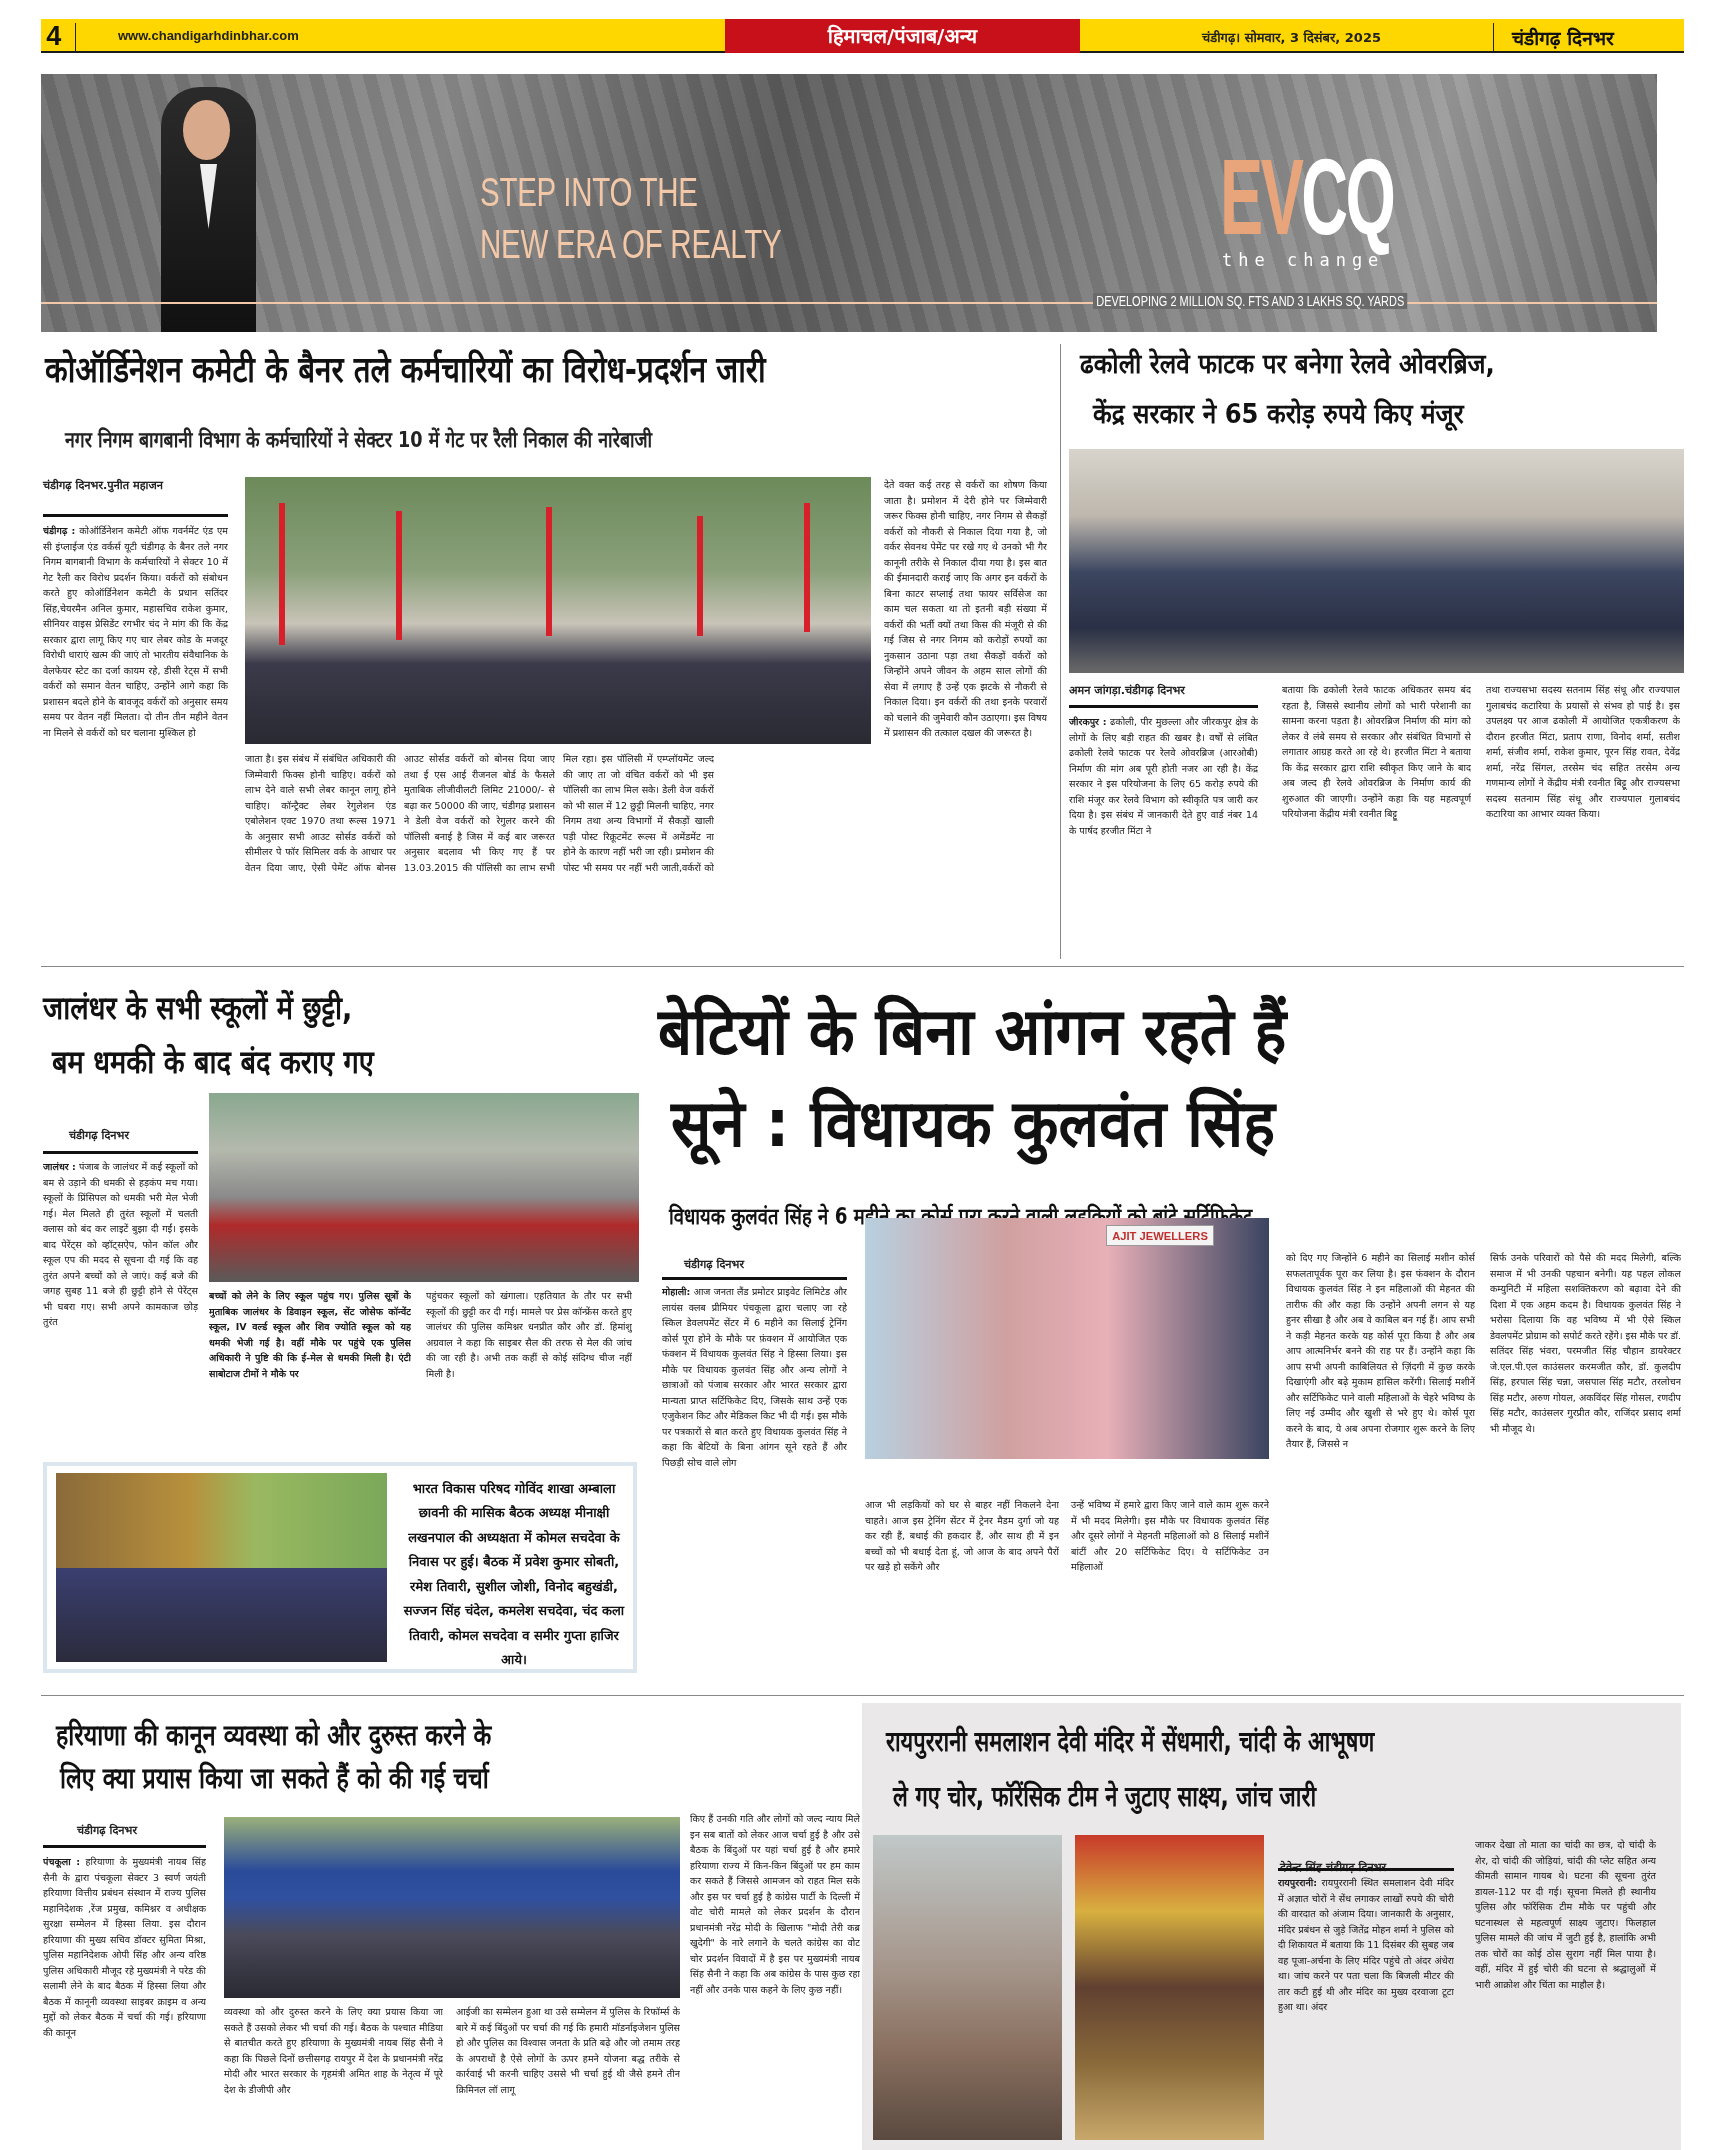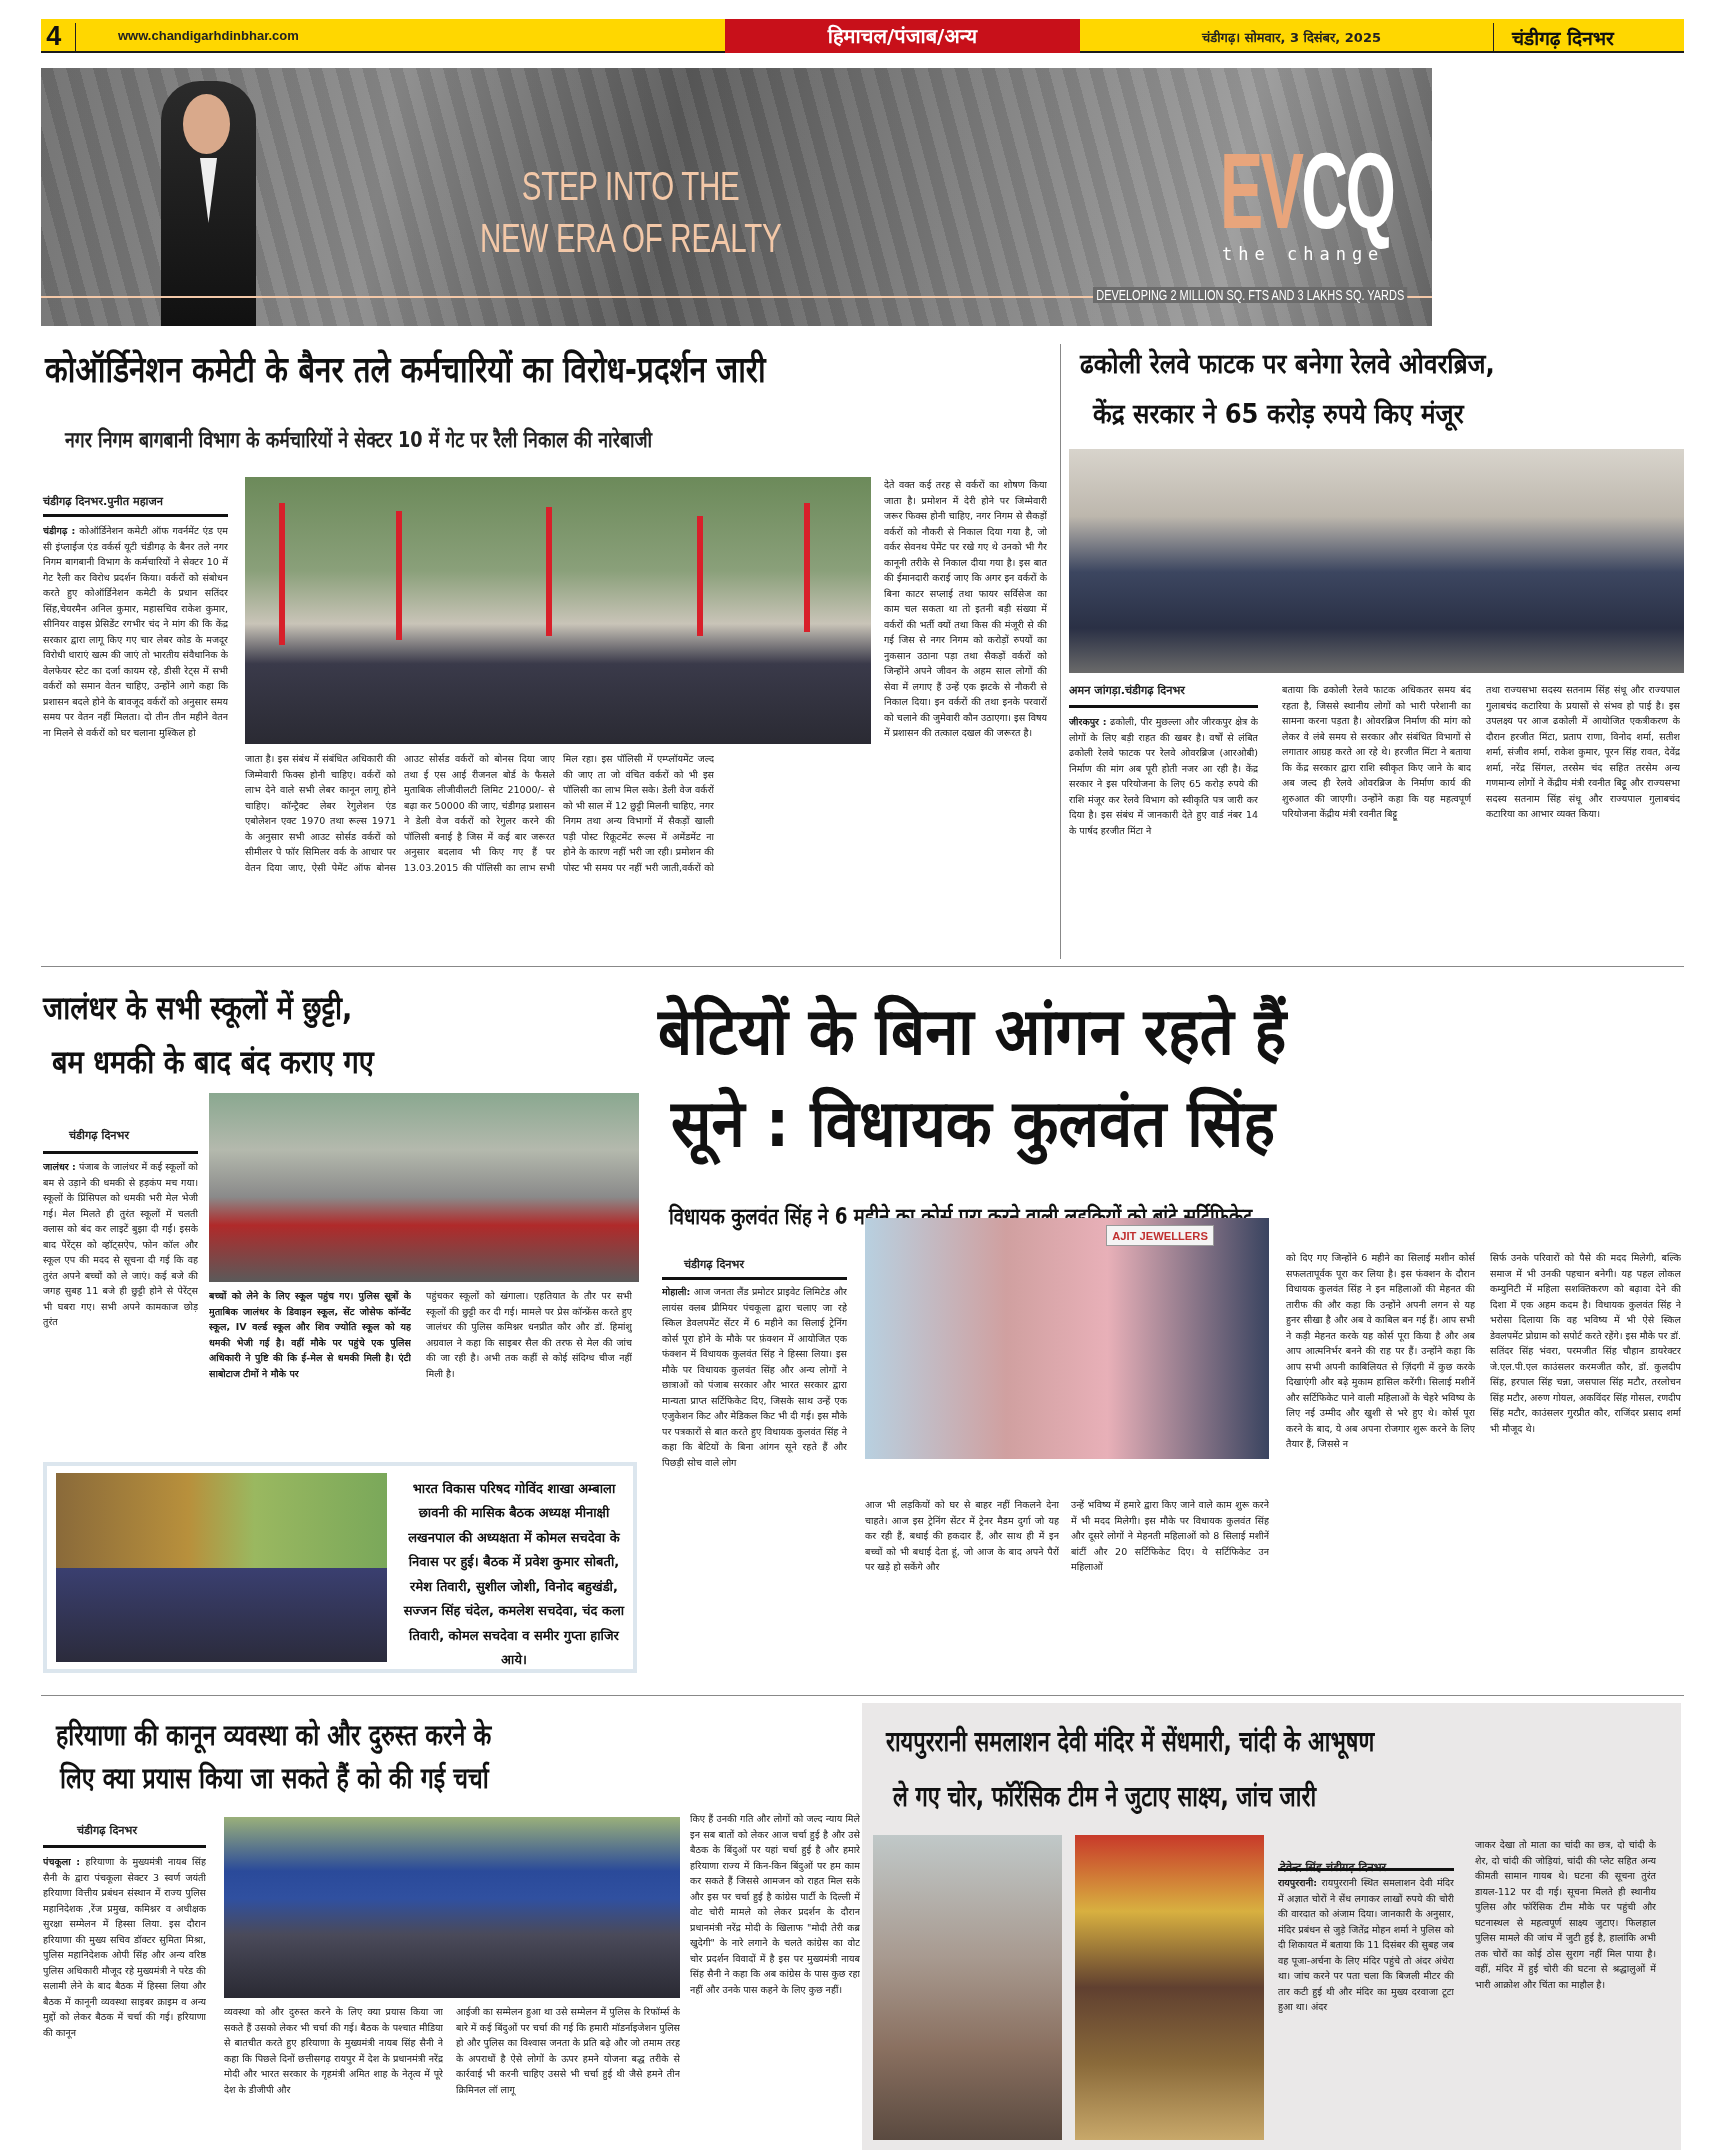--- a/index.html
+++ b/index.html
@@ -12,21 +12,21 @@
   .masthead { left: 41px; top: 19.4px; width: 1643px; height: 34px; background: #ffd700; border-bottom: 2.6px solid #1a1a1a; }
   .pg-num { left: 5.2px; top: 1.7px; font: bold 27px "Liberation Sans", sans-serif; color: #111; }
   .pg-sep { left: 34px; top: 3.4px; width: 1.3px; height: 28px; background: #222; }
   .site-url { left: 77px; top: 8.6px; font: bold 13px "Liberation Sans", sans-serif; color: #222; }
   .section-tag { left: 684px; top: 0; width: 355px; height: 34px; background: #c8101a; color: #fff; font: bold 20px "DejaVu Sans", sans-serif; text-align: center; line-height: 34px; }
   .date-line { left: 1161px; top: 8.6px; font: bold 13px "DejaVu Sans", sans-serif; color: #222; }
   .date-sep { left: 1452px; top: 3.4px; width: 1.3px; height: 28px; background: #222; }
   .brand { left: 1471px; top: 5.2px; font: bold 19px "DejaVu Sans", sans-serif; color: #111; }
 
   
-  .ad { left: 41px; top: 68px; width: 1391px; height: 258px; background: linear-gradient(100deg,#6e6e6e 0%,#8a8a8a 25%,#5a5a5a 45%,#7b7b7b 65%,#9a9a9a 85%,#6a6a6a 100%); overflow: hidden; text-align: center; }
+  .ad { left: 41px; top: 74px; width: 1616px; height: 258px; background: linear-gradient(100deg,#6e6e6e 0%,#8a8a8a 25%,#5a5a5a 45%,#7b7b7b 65%,#9a9a9a 85%,#6a6a6a 100%); overflow: hidden; }
   .ad-stripes { left: 0; top: 0; width: 100%; height: 100%; background: repeating-linear-gradient(75deg, rgba(255,255,255,0.06) 0 13px, rgba(0,0,0,0.06) 13px 26px); }
   .ad-person { left: 120px; top: 13px; width: 95px; height: 245px; background: linear-gradient(180deg,#2b2b2b,#111); border-radius: 39px 39px 0 0; }
   .ad-face { left: 142px; top: 26px; width: 47px; height: 60px; background: #d9a98b; border-radius: 50%; }
   .ad-shirt { left: 159px; top: 90px; width: 17px; height: 65px; background: #eee; clip-path: polygon(0 0,100% 0,50% 100%); }
   .ad-headline { left: 439px; top: 92px; font: 41px "Liberation Sans Narrow", "Liberation Sans", sans-serif; color: #f3c8a8; line-height: 52px; letter-spacing: -0.4px; transform: scaleX(0.72); transform-origin: left top; }
   .ad-logo { left: 1179px; top: 60px; font: bold 108px "Liberation Sans", sans-serif; color: #e8a57c; letter-spacing: -4.3px; transform: scaleX(0.6); transform-origin: left top; }
   .ad-logo .w { color: #ffffff; }
   .ad-tagline { left: 1181px; top: 176px; font: 17px "DejaVu Sans Mono", monospace; color: #fff; letter-spacing: 6px; }
   .ad-line { left: 0; top: 228px; width: 100%; height: 1.7px; background: #f3c8a8; }
   .ad-sub { left: 1052px; top: 219px; background: #6b6b6b; padding: 0 4.3px; font: 14.6px "Liberation Sans", sans-serif; color: #fff; transform: scaleX(0.75); transform-origin: left top; white-space: nowrap; }
@@ -65,21 +65,21 @@
     <div>NEW ERA OF REALTY</div>
   </div>
   <div class="abs ad-logo"><span>EV</span><span class="w">CQ</span></div>
   <div class="abs ad-tagline">the change</div>
   <div class="abs ad-line"></div>
   <div class="abs ad-sub">DEVELOPING 2 MILLION SQ. FTS AND 3 LAKHS SQ. YARDS</div>
 </div>
 
 <div class="abs hl" style="left:45px;top:344px;font-size:36px;transform:scaleX(0.82);">कोऑर्डिनेशन कमेटी के बैनर तले कर्मचारियों का विरोध-प्रदर्शन जारी</div>
 <div class="abs sub" style="left:65px;top:424px;font-size:21.5px;transform:scaleX(0.82);">नगर निगम बागबानी विभाग के कर्मचारियों ने सेक्टर 10 में गेट पर रैली निकाल की नारेबाजी</div>
-<div class="abs byline" style="left:43px;top:477px;margin-top:16px;">चंडीगढ़ दिनभर.पुनीत महाजन</div>
+<div class="abs byline" style="left:43px;top:477px;">चंडीगढ़ दिनभर.पुनीत महाजन</div>
 <div class="abs rule" style="left:43px;top:514px;width:185px;"></div>
 <div class="abs body-text" style="left:43px;top:523px;width:185px;height:254px;"><b>चंडीगढ़ :</b> <span>कोऑर्डिनेशन कमेटी ऑफ गवर्नमेंट एंड एम सी इंप्लाईज एंड वर्कर्स यूटी चंडीगढ़ के बैनर तले नगर निगम बागबानी विभाग के कर्मचारियों ने सेक्टर 10 में गेट रैली कर विरोध प्रदर्शन किया। वर्करों को संबोधन करते हुए कोऑर्डिनेशन कमेटी के प्रधान सतिंदर सिंह,चेयरमैन अनिल कुमार, महासचिव राकेश कुमार, सीनियर वाइस प्रेसिडेंट रगभीर चंद ने मांग की कि केंद्र सरकार द्वारा लागू किए गए चार लेबर कोड के मजदूर विरोधी धाराएं खत्म की जाएं तो भारतीय संवैधानिक के वेलफेयर स्टेट का दर्जा कायम रहे, डीसी रेट्स में सभी वर्करों को समान वेतन चाहिए, उन्होंने आगे कहा कि प्रशासन बदले होने के बावजूद वर्करों को अनुसार समय समय पर वेतन नहीं मिलता। दो तीन तीन महीने वेतन ना मिलने से वर्करों को घर चलाना मुश्किल हो</span></div>
 <div class="abs photo" style="left:245px;top:477px;width:626px;height:267px;background:linear-gradient(180deg,#6c8a5a 0%,#8aa07a 35%,#c9c4b8 55%,#3a3a4a 70%,#2a2a33 100%);">
   <div class="abs" style="left:34px;top:26px;width:6px;height:142px;background:#d8202a;"></div>
   <div class="abs" style="left:151px;top:34px;width:6px;height:129px;background:#d8202a;"></div>
   <div class="abs" style="left:301px;top:30px;width:6px;height:129px;background:#d8202a;"></div>
   <div class="abs" style="left:452px;top:39px;width:6px;height:120px;background:#d8202a;"></div>
   <div class="abs" style="left:559px;top:26px;width:6px;height:129px;background:#d8202a;"></div>
 </div>
 <div class="abs body-text" style="left:884px;top:477px;width:163px;height:301px;">देते वक्त कई तरह से वर्करों का शोषण किया जाता है। प्रमोशन में देरी होने पर जिम्मेवारी जरूर फिक्स होनी चाहिए, नगर निगम से सैकड़ों वर्करों को नौकरी से निकाल दिया गया है, जो वर्कर सेवनथ पेमेंट पर रखे गए थे उनको भी गैर कानूनी तरीके से निकाल दीया गया है। इस बात की ईमानदारी कराई जाए कि अगर इन वर्करों के बिना काटर सप्लाई तथा फायर सर्विसेज का काम चल सकता था तो इतनी बड़ी संख्या में वर्करों की भर्ती क्यों तथा किस की मंजूरी से की गई जिस से नगर निगम को करोड़ों रुपयों का नुकसान उठाना पड़ा तथा सैकड़ों वर्करों को जिन्होंने अपने जीवन के अहम साल लोगों की सेवा में लगाए हैं उन्हें एक झटके से नौकरी से निकाल दिया। इन वर्करों की तथा इनके परवारों को चलाने की जुमेवारी कौन उठाएगा। इस विषय में प्रशासन की तत्काल दखल की जरूरत है।</div>

